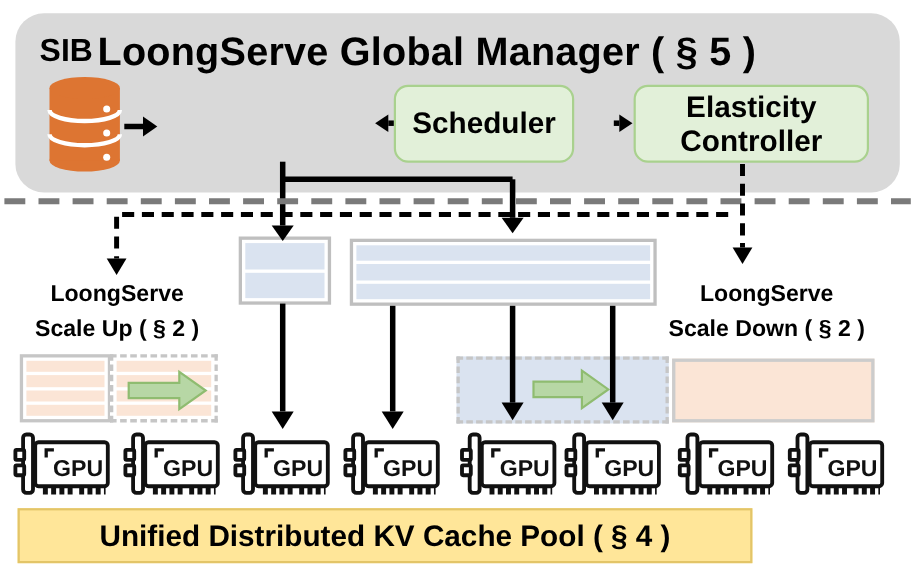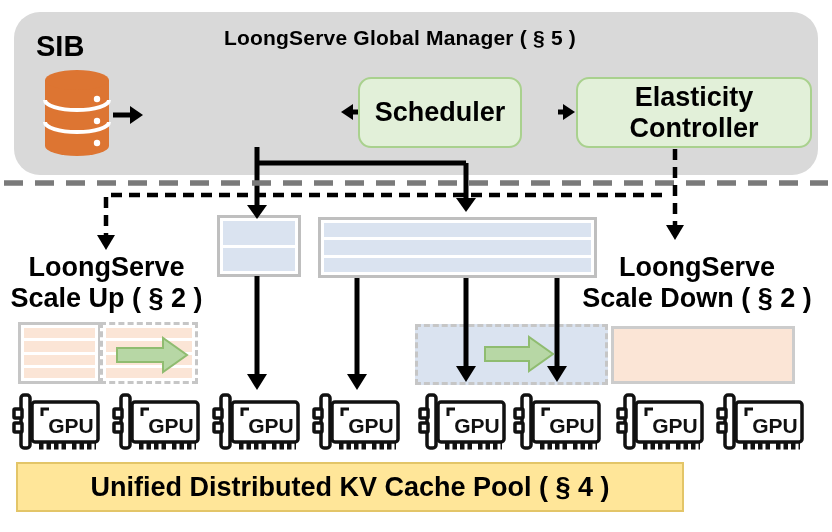--- a/index.html
+++ b/index.html
@@ -8,33 +8,33 @@
     font-family:"Liberation Sans",sans-serif;color:#000;
   }
   .abs{position:absolute;}
   
   .manager-box{
     left:14px;top:12px;width:804px;height:163px;
     background:var(--manager_bg,#d9d9d9);border-radius:26px;
   }
   .manager-title{
     left:14px;top:26px;width:748px;text-align:center;
-    font-size:21px;font-weight:bold;letter-spacing:.2px;padding-left:12px;
+    font-size:36px;font-weight:bold;letter-spacing:.2px;
   }
   .sib-label{left:36px;top:30px;width:84px;text-align:left;font-size:29px;font-weight:bold;}
   .module{
     background:var(--module_fill,#e2f0d9);
     border:2.5px solid var(--module_border,#a9d18e);
     border-radius:13px;display:flex;align-items:center;justify-content:center;
     text-align:center;font-size:27px;font-weight:bold;line-height:31px;
     box-sizing:border-box;
   }
   .dispatcher{left:142px;top:77px;width:198px;height:71px;}
   .scheduler{left:358px;top:77px;width:164px;height:71px;}
-  .elasticity{left:576px;top:77px;width:236px;height:71px;padding:0 18px;}
+  .elasticity{left:576px;top:77px;width:214px;height:71px;padding:0 18px;}
   
   .queue{
     background:#fff;border:3px solid #bfbfbf;box-sizing:border-box;
     display:flex;flex-direction:column;gap:3px;padding:3px;
   }
   .queue .row{background:var(--queue_fill,#dae3f0);flex:1;}
   .queue-small{left:217px;top:215px;width:84px;height:62px;}
   .queue-wide{left:318px;top:217px;width:279px;height:61px;}
   
   .inst{
@@ -42,21 +42,21 @@
     border:3px solid #c6c6c6;background:#fff;
   }
   .inst .row{background:var(--instance_fill,#fbe5d6);flex:1;}
   .scaleup-before{left:18px;top:322px;width:83px;height:62px;}
   .scaleup-after{left:100px;top:322px;width:98px;height:62px;border-style:dashed;}
   .scaledown-blue{left:415px;top:324px;width:193px;height:61px;border:3px dashed #c6c6c6;
     background:var(--queue_fill,#dae3f0);box-sizing:border-box;}
   .scaledown-orange{left:611px;top:326px;width:184px;height:58px;border:3px solid #cccccc;
     background:var(--instance_fill,#fbe5d6);box-sizing:border-box;}
   
-  .side-label{font-size:27px;font-weight:bold;line-height:31px;text-align:center;}
+  .side-label{font-size:21px;font-weight:bold;line-height:31px;text-align:center;}
   .scaleup-label{left:0;top:252px;width:213px;}
   .scaledown-label{left:568px;top:252px;width:258px;}
   
   .kv-bar{
     left:16px;top:462px;width:668px;height:50px;box-sizing:border-box;
     background:var(--kv_pool_fill,#ffe699);border:2px solid var(--kv_pool_border,#e3c568);
     display:flex;align-items:center;justify-content:center;
     font-size:27px;font-weight:bold;
   }
   

